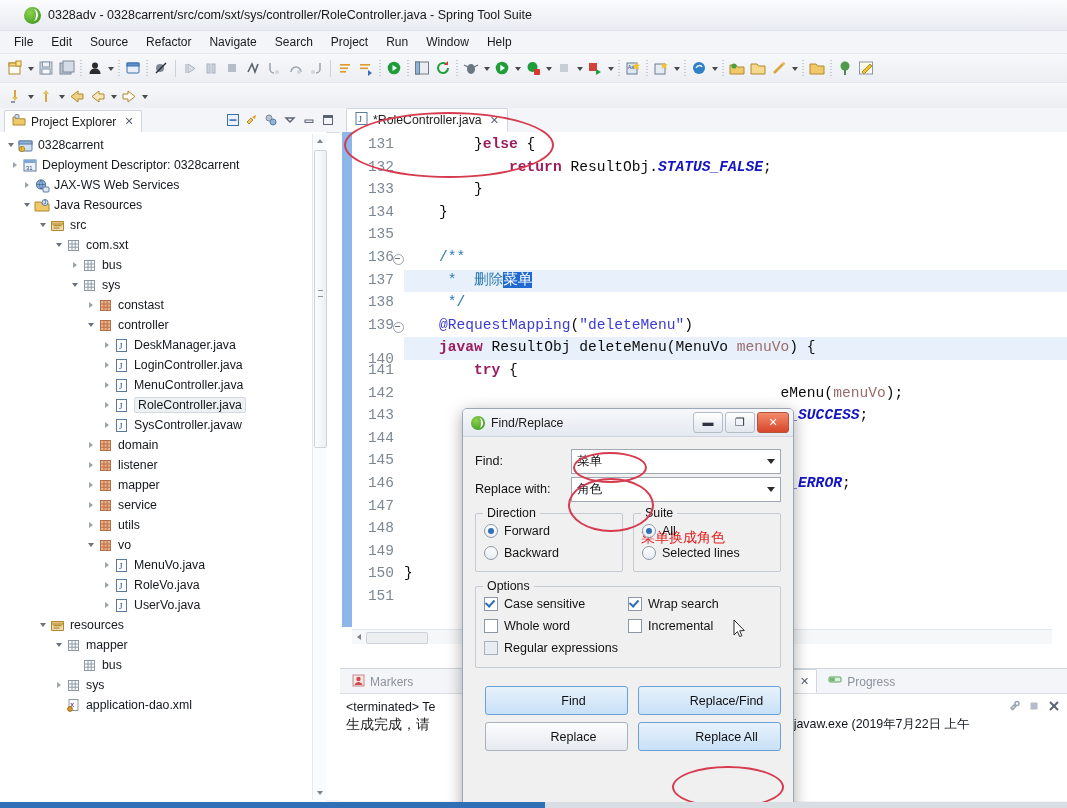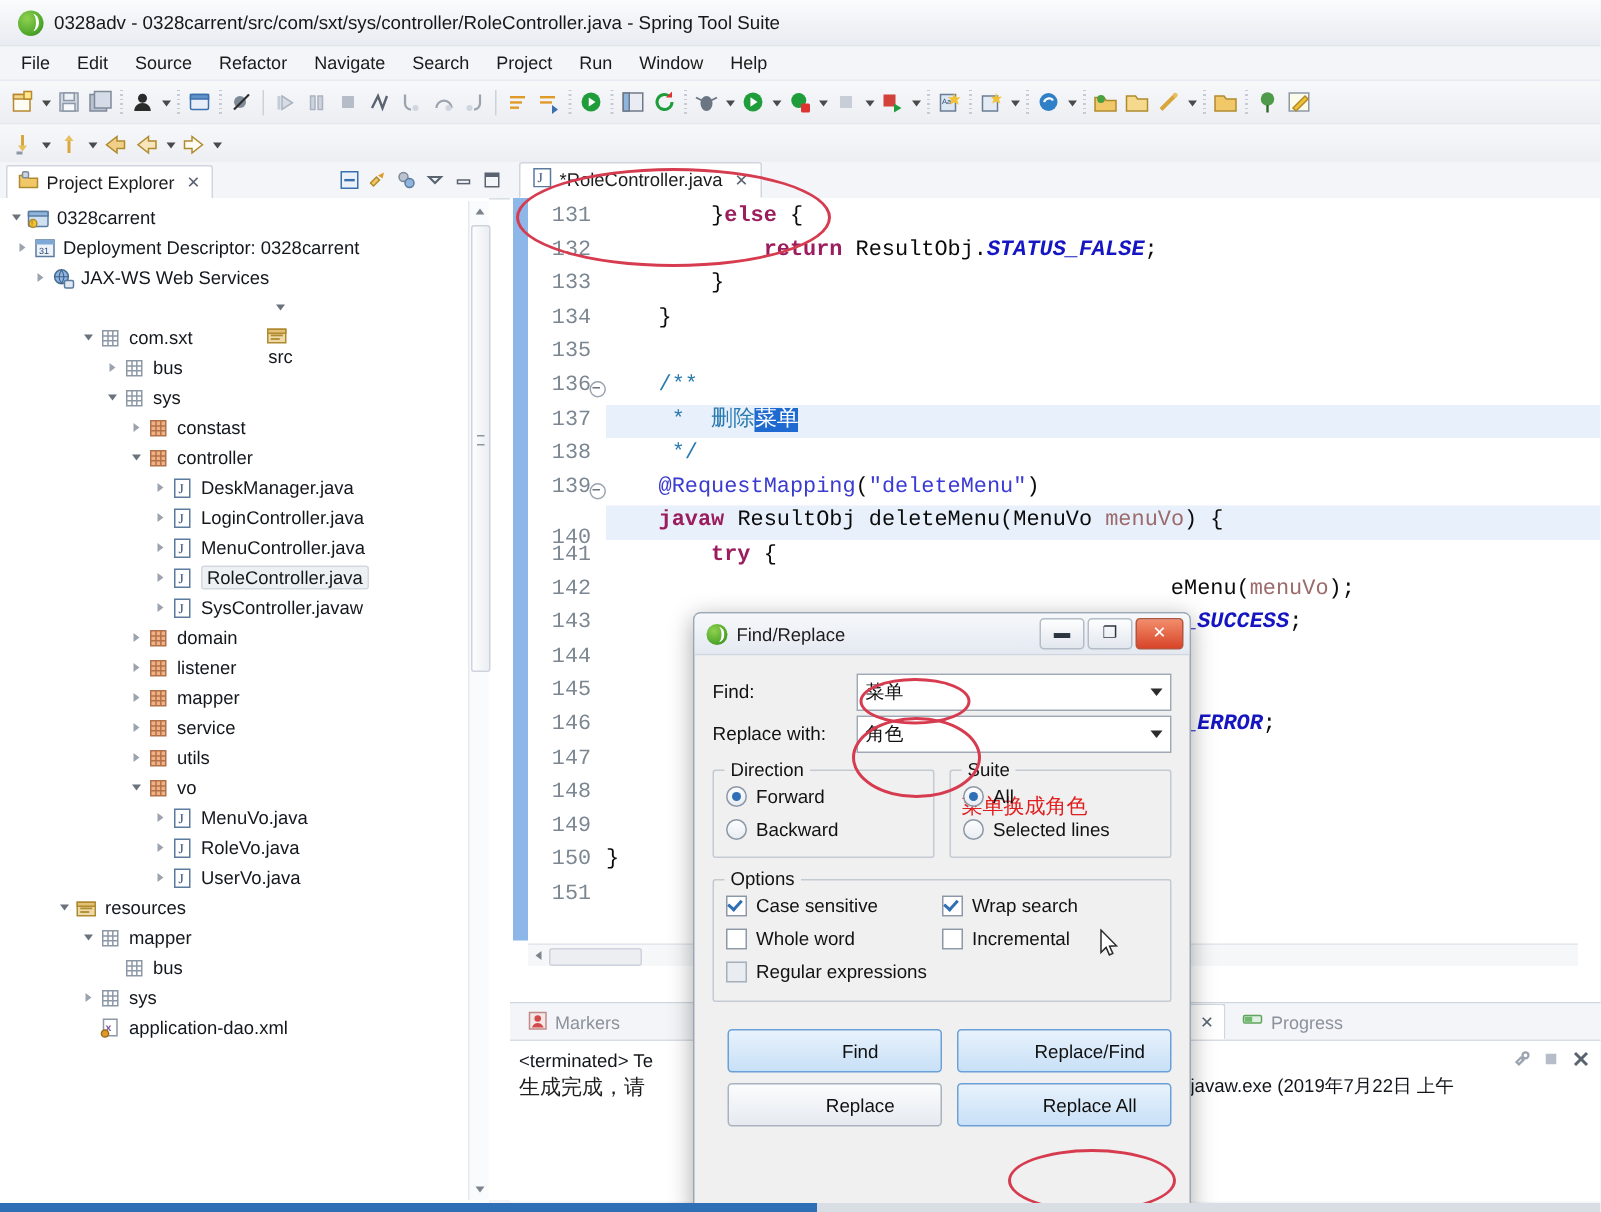--- a/index.html
+++ b/index.html
@@ -5,21 +5,21 @@
   html,body{margin:0;padding:0;}
   body{
     width:1067px;height:808px;overflow:hidden;
     font-family:"Liberation Sans","DejaVu Sans",sans-serif;
     font-size:12px;color:#1d1d1d;
     background:#f3f4f7;
     position:relative;
   }
   
   .titlebar{
-    height:30px;display:flex;align-items:center;gap:7px;padding:0 12px;
+    height:30px;display:flex;align-items:center;gap:7px;padding:0 24px;
     background:linear-gradient(to bottom,#fbfcfd 0%,#f0f2f6 55%,#e9ecf2 100%);
     border-bottom:1px solid #dfe3ea;
   }
   .sts-logo{width:17px;height:17px;border-radius:50%;
     background:radial-gradient(circle at 35% 32%,#8fd14f 0%,#4fa72a 65%,#2f7a18 100%);
     position:relative;flex:0 0 auto;}
   .sts-logo:after{content:"";position:absolute;left:5px;top:2px;width:7px;height:12px;
     border-right:2px solid #ffffff;border-radius:0 60% 60% 0;}
   .title-text{font-size:12.5px;color:#17171a;white-space:nowrap;}
   
@@ -537,21 +537,32 @@
           <span class="arr closed"></span>
           <span class="ic">
             <svg width="16" height="15">
               <circle cx="7" cy="6.5" r="4.6" fill="#8fb4de" stroke="#4a6f96"></circle>
               <path d="M2.6 6.5h8.8M7 2c2 2.8 2 6.2 0 9M7 2c-2 2.8-2 6.2 0 9" fill="none" stroke="#3c6189" stroke-width=".7"></path>
               <rect x="9" y="9" width="6" height="5" rx="1" fill="#dfe8f3" stroke="#5a7b9e"></rect>
             </svg>
           </span>
           <span class="tlabel">JAX-WS Web Services</span>
         </div>
-        <div class="trow" style="padding-left: 48px; flex-direction: column;">
+        <div class="trow" style="padding-left: 20px;">
+          <span class="arr open"></span>
+          <span class="ic">
+            <svg width="16" height="15">
+              <path d="M1 4h6l1.4 2H15v7H1z" fill="#f0c868" stroke="#b08a2e"></path>
+              <circle cx="11" cy="4.5" r="3" fill="#cfe0f2" stroke="#5a7b9e"></circle>
+              <text x="9.6" y="6.4" font-size="5" fill="#2b4a74">J</text>
+            </svg>
+          </span>
+          <span class="tlabel">Java Resources</span>
+        </div>
+        <div class="trow" style="padding-left: 36px;">
           <span class="arr open"></span>
           <span class="ic">
             <svg width="16" height="15">
               <path d="M1.5 3.5h12v9h-12z" fill="#eddaa8" stroke="#b08a2e"></path>
               <path d="M1.5 3.5h12v2.6h-12z" fill="#e2c177" stroke="#b08a2e"></path>
               <rect x="3.5" y="7" width="8" height="1.2" fill="#b08a2e"></rect>
               <rect x="3.5" y="9.4" width="6" height="1.2" fill="#b08a2e"></rect>
             </svg>
           </span>
           <span class="tlabel">src</span>

